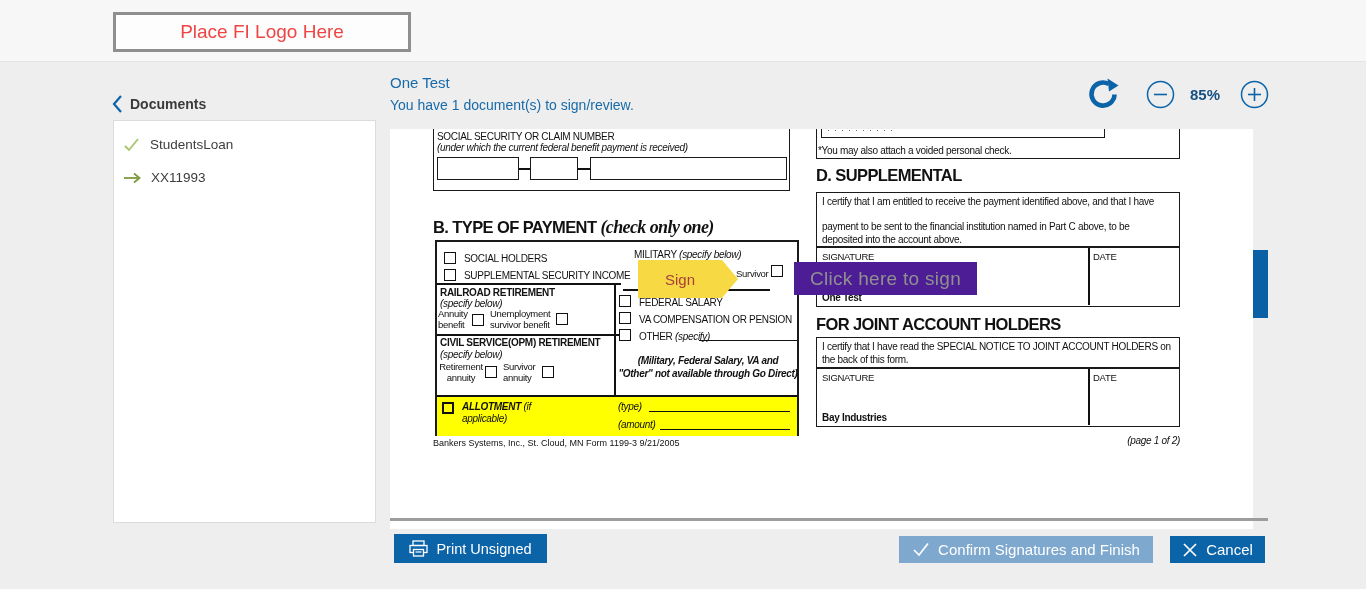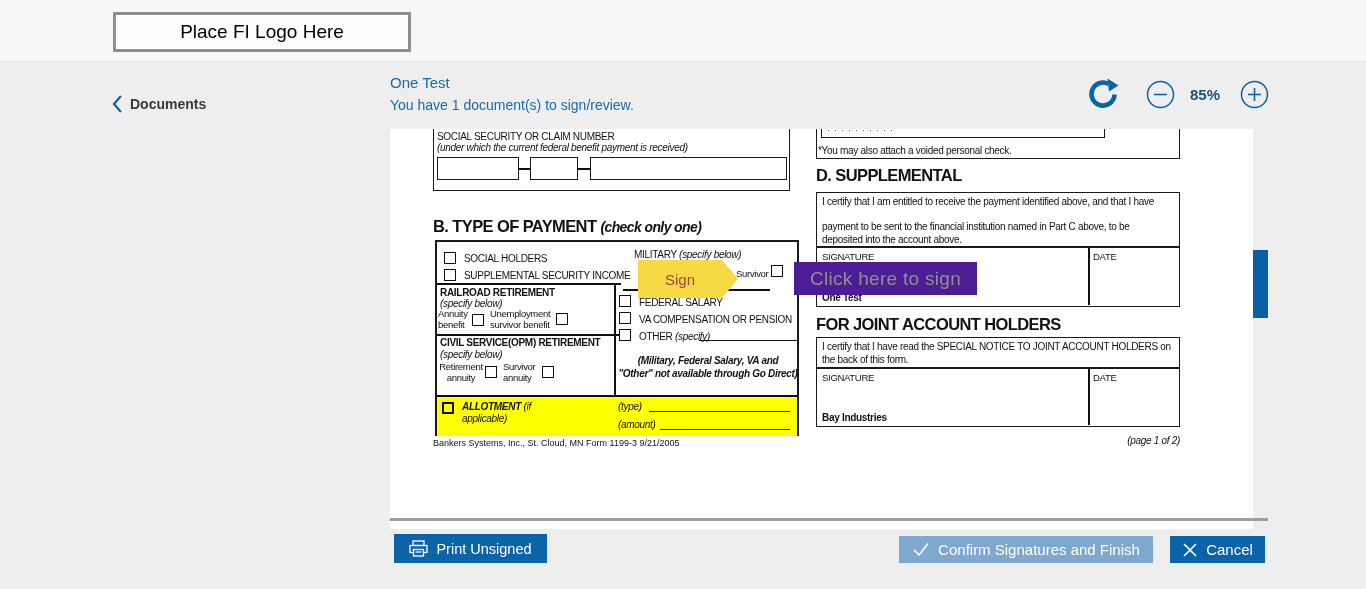--- a/index.html
+++ b/index.html
@@ -1,21 +1,21 @@
 <!DOCTYPE html>
 <html><head>
 <meta charset="utf-8">
 <style>
   * { margin:0; padding:0; box-sizing:border-box; }
   html,body { width:1366px; height:589px; font-family:"Liberation Sans",sans-serif; }
   #app { position:relative; width:1366px; height:589px; background:#eeeeef; overflow:hidden; }
 
   
   .topbar { position:absolute; left:0; top:0; width:1366px; height:62px; background:#f7f7f8; border-bottom:1px solid #e4e4e5; }
-  .logo-box { position:absolute; left:113px; top:12px; width:298px; height:40px; background:#fdfdfd; border:3px solid #8f8f8f; display:flex; align-items:center; justify-content:center; font-size:19px; color:#000000; }
+  .logo-box { position:absolute; left:113px; top:12px; width:298px; height:40px; background:#fdfdfd; border:3px solid #8f8f8f; display:flex; align-items:center; justify-content:center; font-size:19px; color:#ef4444; }
 
   
   .back-btn { position:absolute; left:112px; top:94px; display:flex; align-items:center; gap:7px; cursor:pointer; }
   .back-label { font-size:14px; font-weight:bold; color:#3a3a3a; }
   .page-title { position:absolute; left:390px; top:74px; font-size:15px; color:#186ba8; }
   .page-subtitle { position:absolute; left:390px; top:97px; font-size:14px; color:#186ba8; }
   .hdr-icon { position:absolute; cursor:pointer; }
   .zoom-level { position:absolute; left:1190px; top:86px; width:44px; font-size:15px; font-weight:600; color:#15507f; }
 
   
@@ -86,35 +86,50 @@
   </div>
   <div class="zoom-level">85%</div>
   <div class="hdr-icon" style="left:1240px; top:80px;">
     <svg width="29" height="29" viewBox="0 0 29 29">
       <circle cx="14.5" cy="14.5" r="13" fill="none" stroke="#0b63a8" stroke-width="1.5"></circle>
       <line x1="8" y1="14.5" x2="21" y2="14.5" stroke="#0b63a8" stroke-width="1.6"></line>
       <line x1="14.5" y1="8" x2="14.5" y2="21" stroke="#0b63a8" stroke-width="1.6"></line>
     </svg>
   </div>
 
+  <div class="sidebar">
+    <div class="side-item" style="top:16px;">
+      <svg width="16" height="14" viewBox="0 0 16 14">
+        <polyline points="1,8 5,12 14,1" fill="none" stroke="#a6c46c" stroke-width="1.8"></polyline>
+      </svg>
+      <span class="side-label">StudentsLoan</span>
+    </div>
+    <div class="side-item" style="top:49px;">
+      <svg width="17" height="12" viewBox="0 0 17 12">
+        <line x1="0" y1="6" x2="14" y2="6" stroke="#7d9b3e" stroke-width="1.8"></line>
+        <polyline points="10,1.5 15.5,6 10,10.5" fill="none" stroke="#7d9b3e" stroke-width="1.8"></polyline>
+      </svg>
+      <span class="side-label">XX11993</span>
+    </div>
+  </div>
 
   <div class="doc">
 
     <div class="box" style="left:43px; top:-8px; width:357px; height:70px;"></div>
     <div class="t s10" style="left:47px; top:2px;">SOCIAL SECURITY OR CLAIM NUMBER</div>
     <div class="t s10 it" style="left:47px; top:13px;">(under which the current federal benefit payment is received)</div>
     <div class="box" style="left:47px; top:28px; width:82px; height:23px;"></div>
     <div class="hline" style="left:129px; top:39px; width:11px; height:2px;"></div>
     <div class="box" style="left:140px; top:28px; width:48px; height:23px;"></div>
     <div class="hline" style="left:188px; top:39px; width:12px; height:2px;"></div>
     <div class="box" style="left:200px; top:28px; width:197px; height:23px;"></div>
 
     <div class="fh" style="left:43px; top:88px;">
       <span>B. TYPE OF PAYMENT</span>
-      <span class="it" style="font-size:14px;">(check only one)</span>
+      <span class="it" style="font-size:18px;font-family:Liberation Serif, serif;">(check only one)</span>
     </div>
 
     <div class="box" style="left:45px; top:111px; width:364px; height:196px; border-width:2px;">
       <div class="cb" style="left:7px; top:10px;"></div>
       <div class="t s10" style="left:27px; top:11px;">SOCIAL HOLDERS</div>
       <div class="cb" style="left:7px; top:27px;"></div>
       <div class="t s10" style="left:27px; top:28px;">SUPPLEMENTAL SECURITY INCOME</div>
 
       <div class="hline" style="left:0; top:41px; width:184px; height:2px;"></div>
       <div class="t s10 bd" style="left:3px; top:45px;">RAILROAD RETIREMENT</div>

